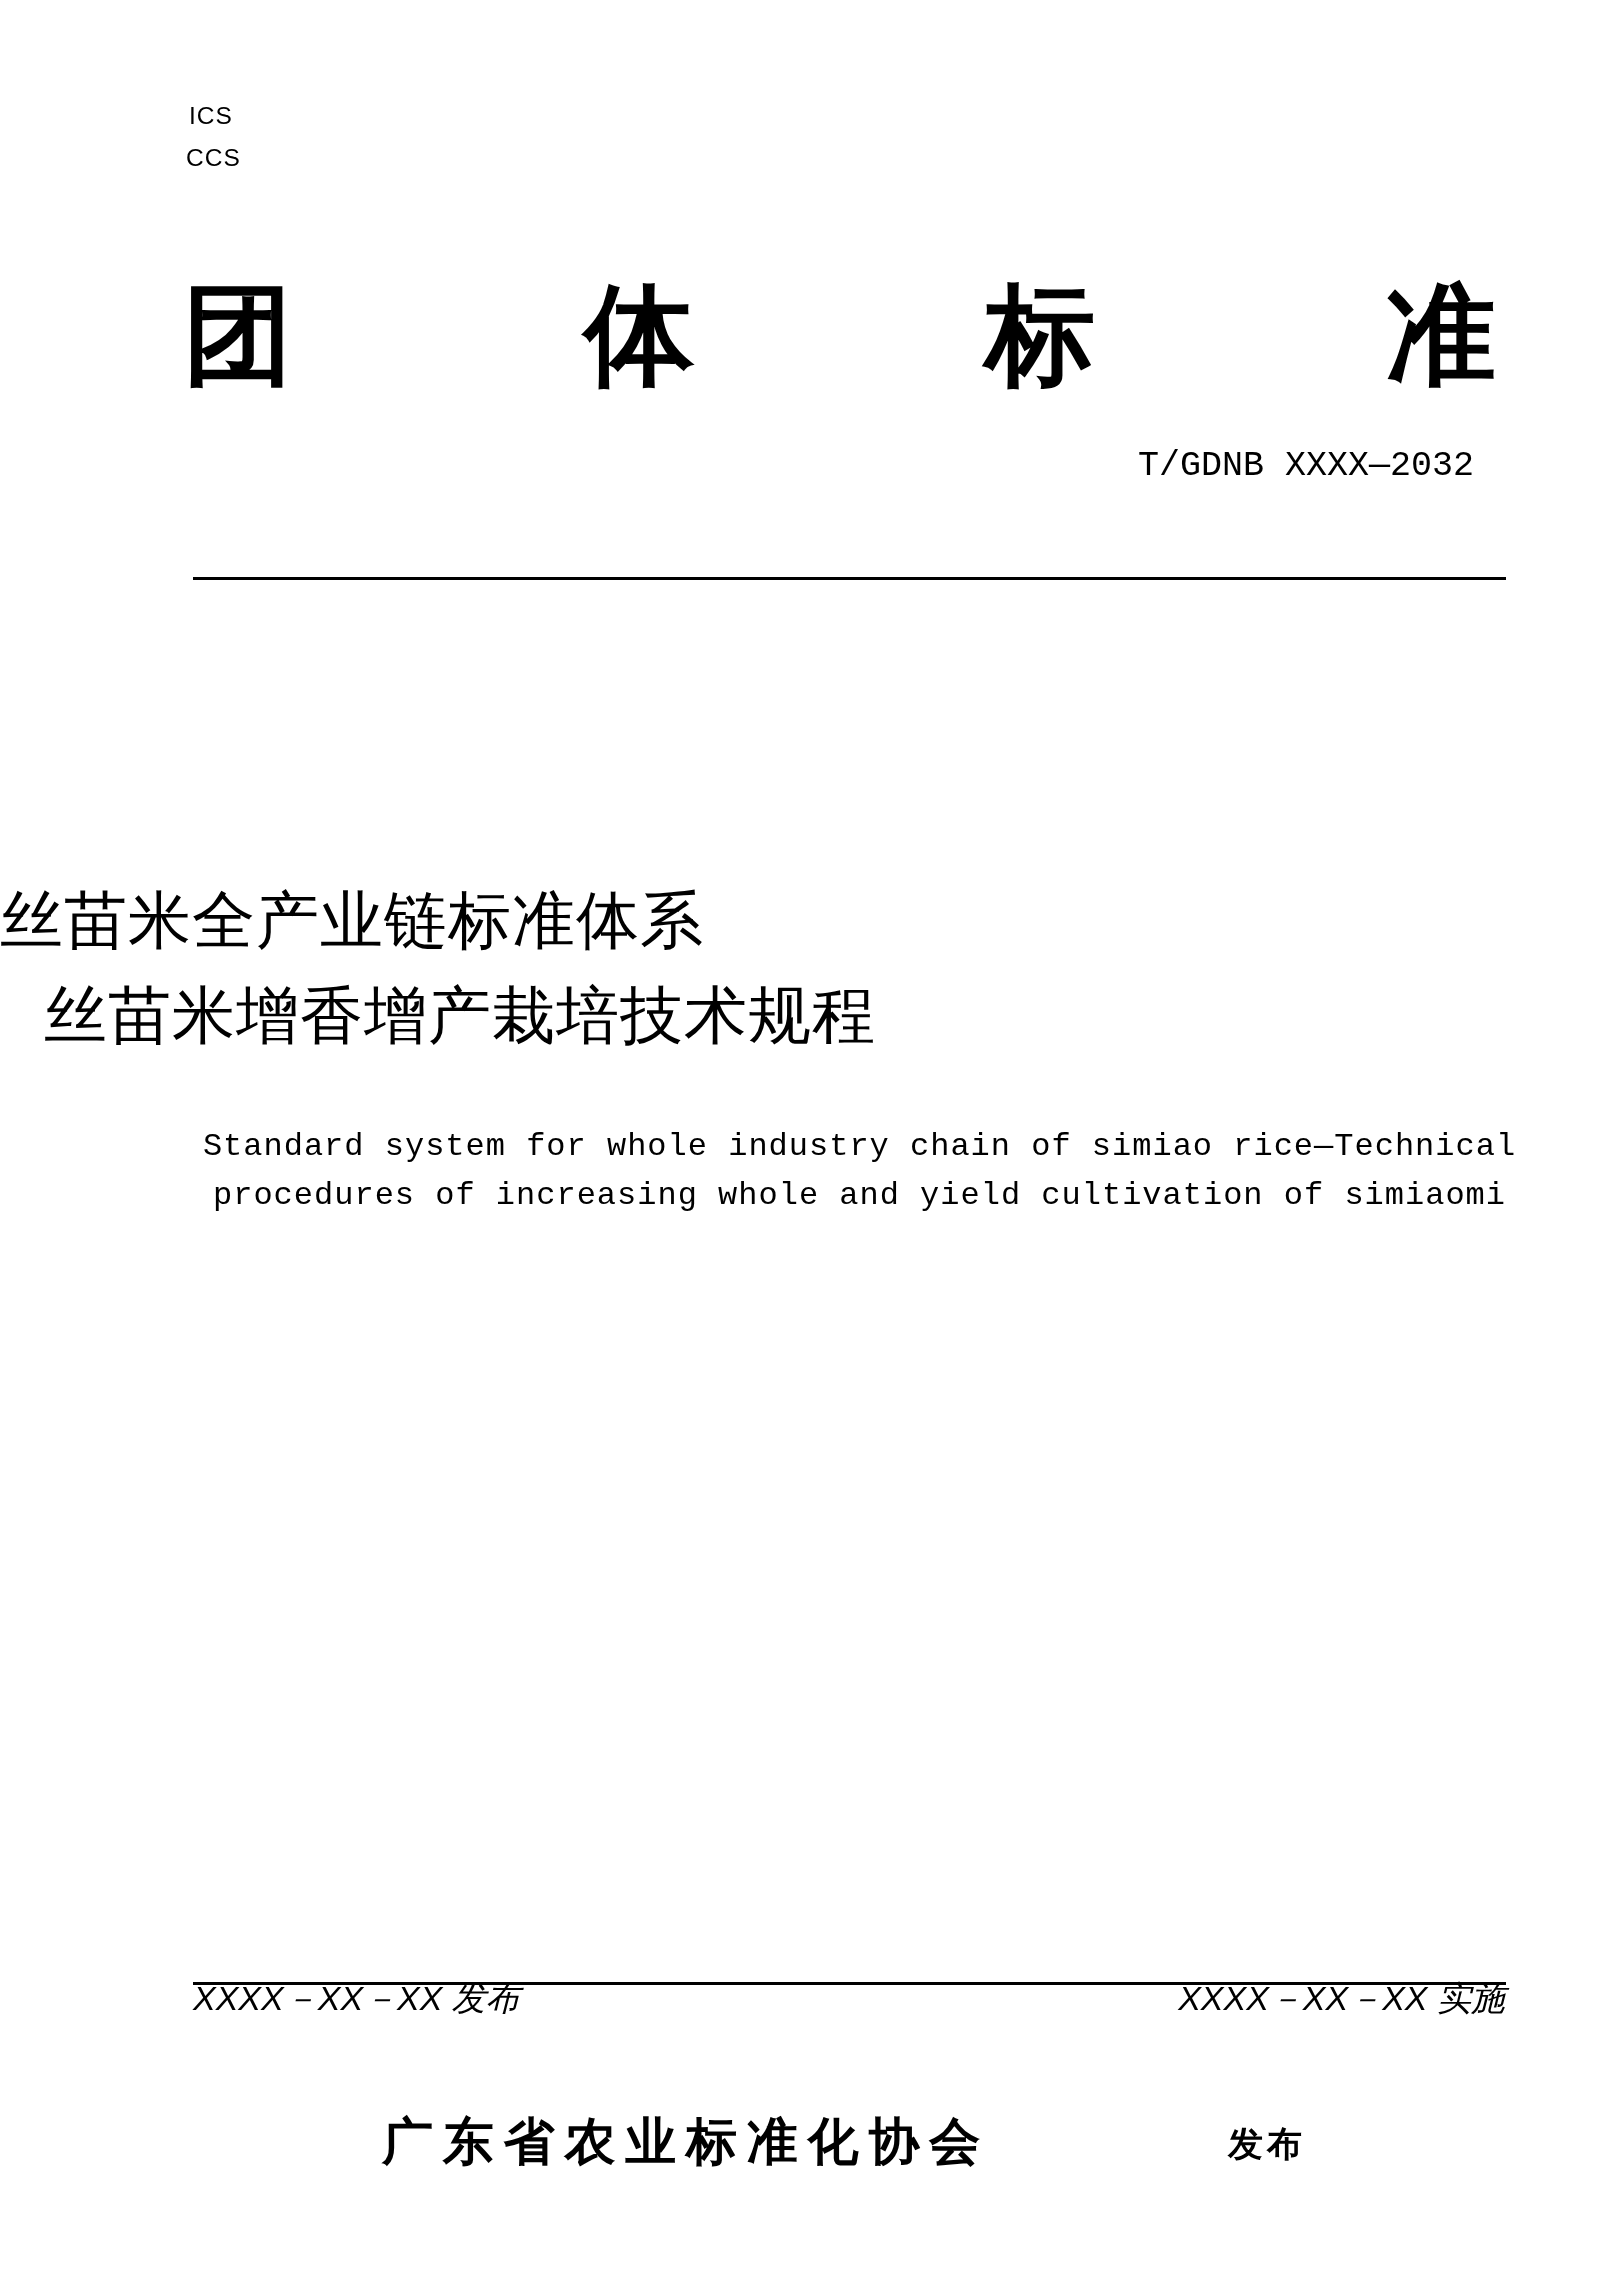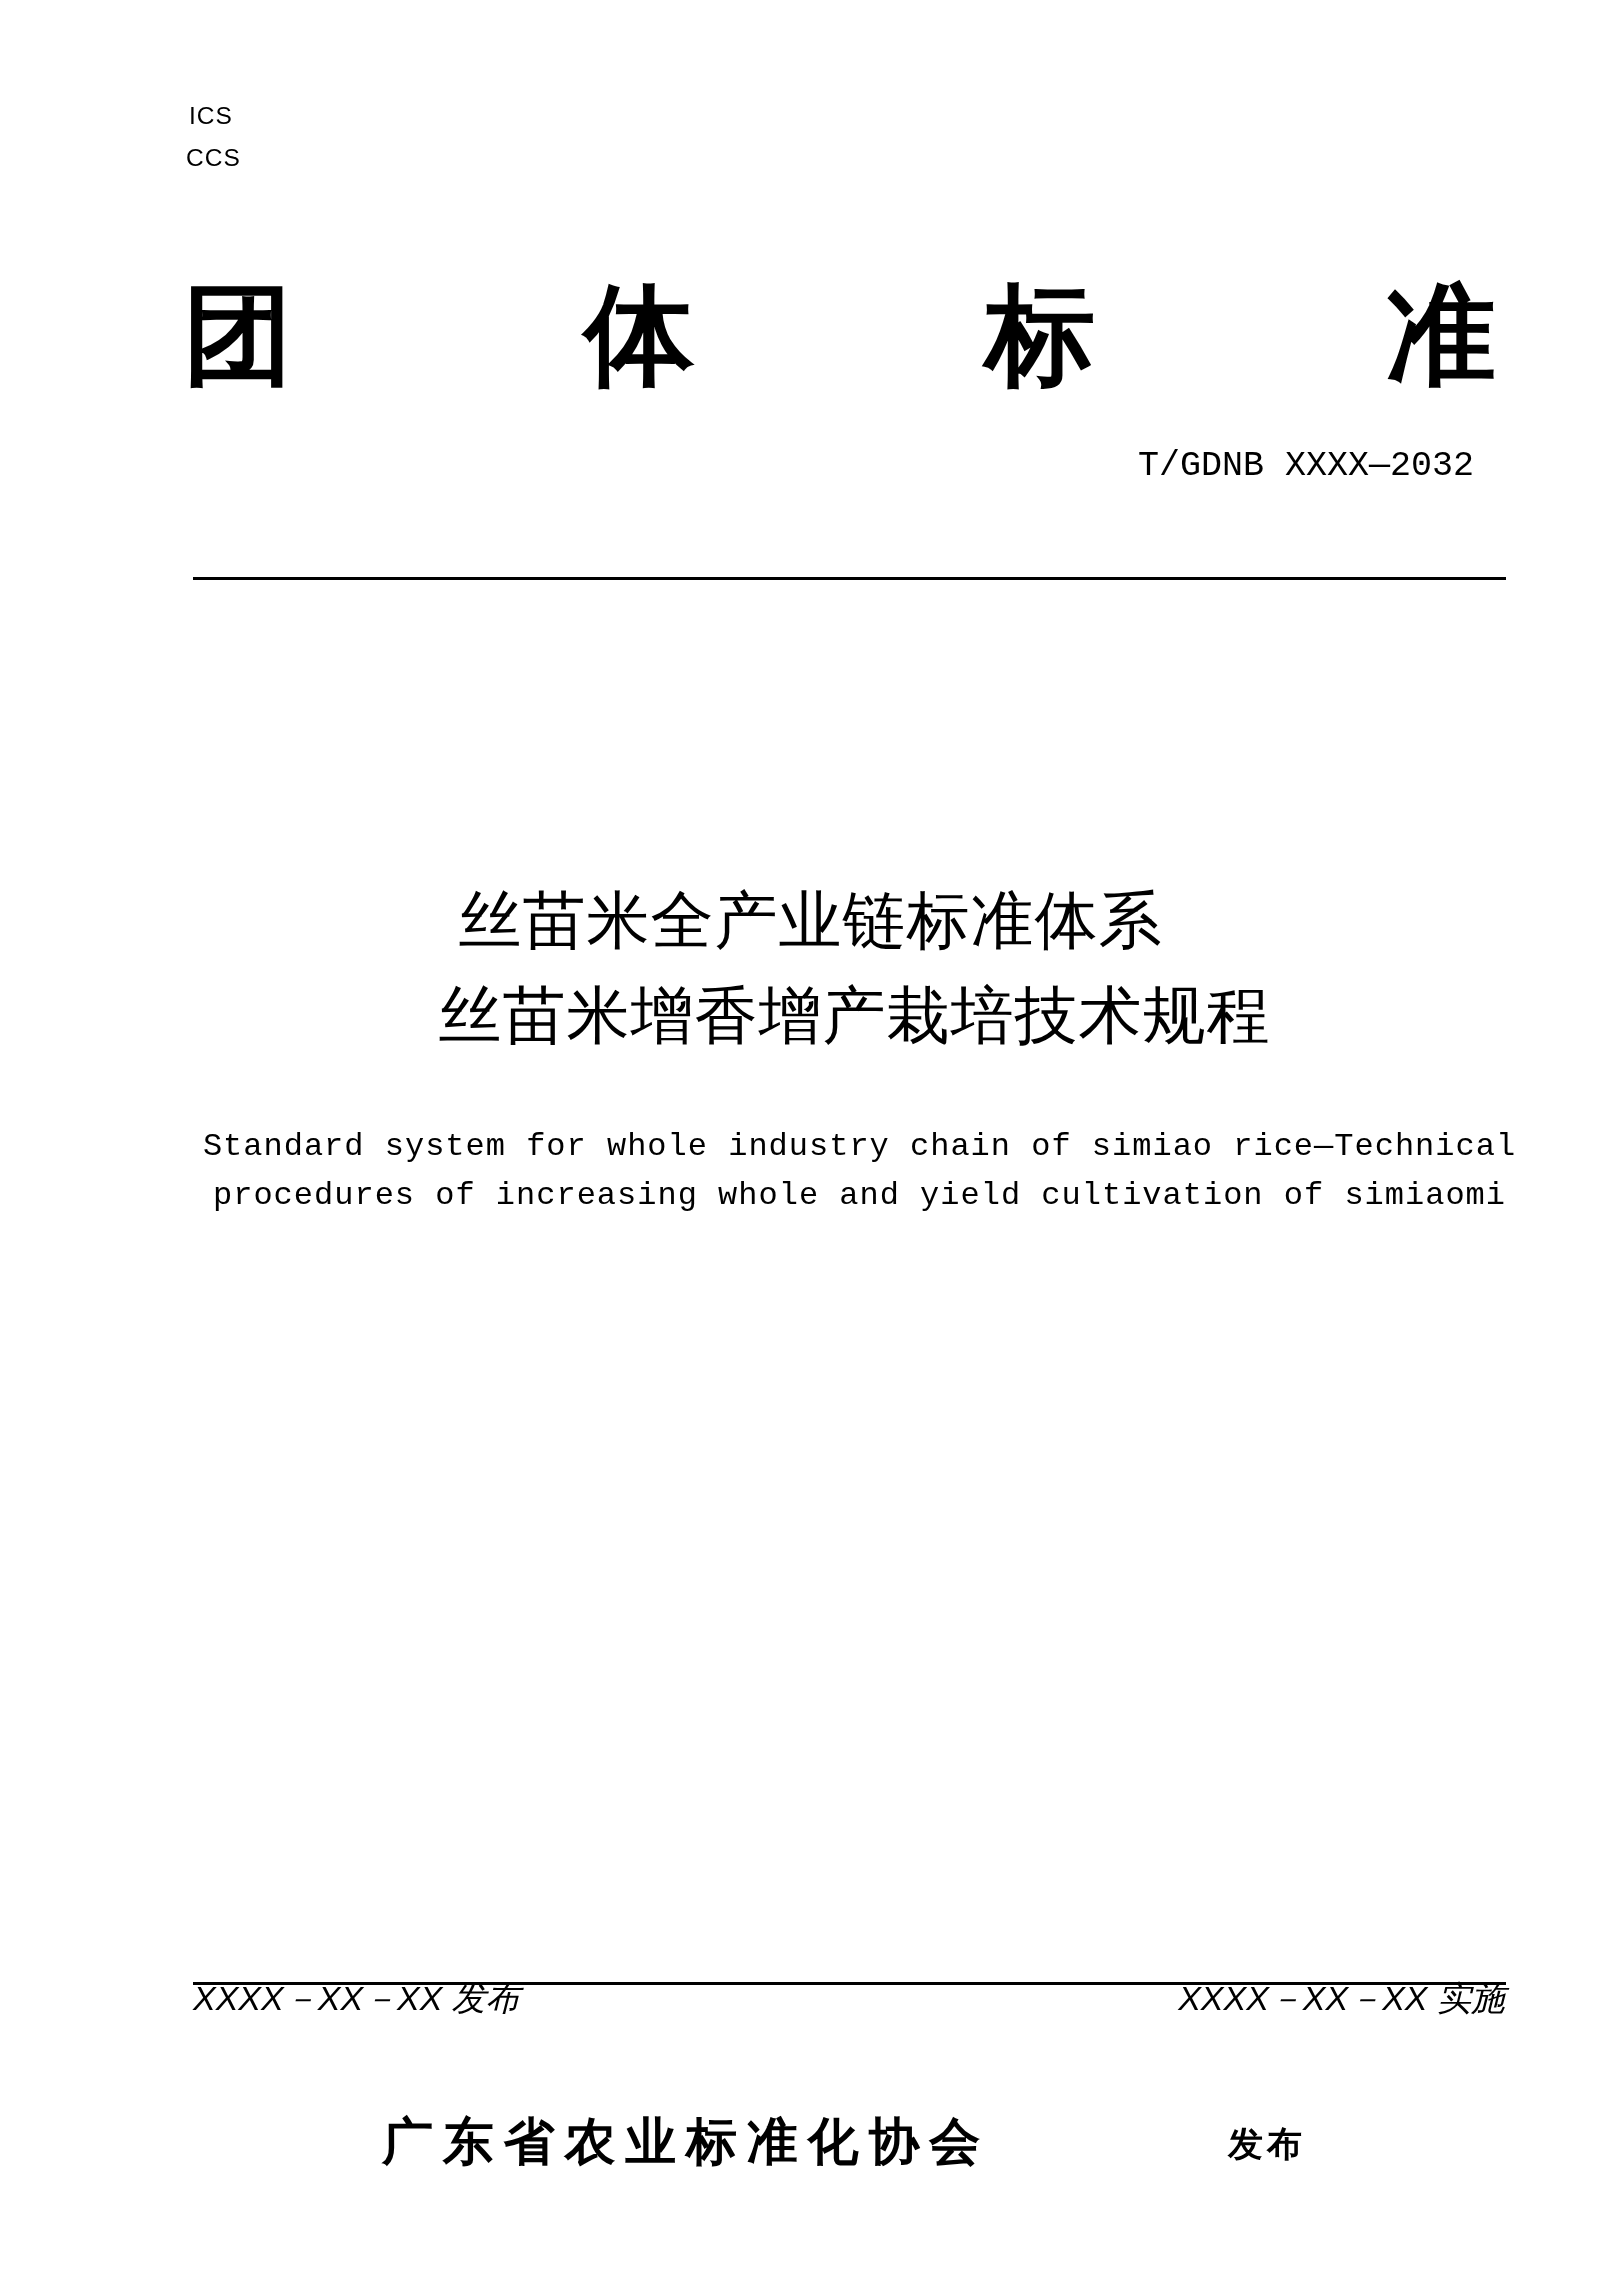--- a/index.html
+++ b/index.html
@@ -7,21 +7,21 @@
   .abs { position: absolute; }
   .code-line { font-family: "Liberation Sans", "DejaVu Sans", sans-serif; font-size: 24.5px; letter-spacing: 1px; margin-top: 20px; }
   #ics { left: 189px; top: 82px; }
   #ccs { left: 186px; top: 124px; }
   .big-title { left: 183px; top: 272px; width: 1313px; height: 127px; display: flex; justify-content: space-between; }
   .big-title span { font-family: "DejaVu Sans", sans-serif; font-size: 110px; line-height: 127px; font-weight: bold; display: block; width: 110px; text-align: center; }
   #std-no { right: 147px; top: 446px; font-family: "Liberation Mono", "DejaVu Sans Mono", monospace; font-size: 35px; }
   .rule { left: 193px; width: 1313px; height: 2.9px; background: #000; }
   #rule-top { top: 577px; }
   #rule-bottom { top: 1982px; }
-  .cn-title { left: 0; width: 1621px; text-align: center; font-family: "DejaVu Sans", sans-serif; font-size: 63px; line-height: 78px; letter-spacing: 1px; }
+  .cn-title { left: 0; width: 1621px; text-align: left; font-family: "DejaVu Sans", sans-serif; font-size: 63px; line-height: 78px; letter-spacing: 1px; }
   #title-1 { top: 882px; }
   #title-2 { top: 977px; padding-left: 44px; }
   .en-title { left: 8px; width: 1621px; text-align: center; font-family: "Liberation Mono", "DejaVu Sans Mono", monospace; font-size: 32px; letter-spacing: 1px; line-height: 49px; padding-left: 41px; }
   #en-1 { top: 1122px; }
   #en-2 { top: 1171px; }
   .date { font-family: "Liberation Sans", "DejaVu Sans", sans-serif; font-size: 34px; top: 1976px; font-style: italic; }
   #date-publish { left: 193px; }
   #date-effective { right: 116px; }
   #publisher { left: 382px; top: 2107px; font-family: "DejaVu Serif", "Liberation Serif", serif; font-weight: bold; font-size: 51px; letter-spacing: 9.8px; line-height: 69px; }
   #publisher-suffix { left: 1228px; top: 2119px; font-family: "DejaVu Serif", "Liberation Serif", serif; font-weight: bold; font-size: 35px; letter-spacing: 3.9px; line-height: 49px; }

